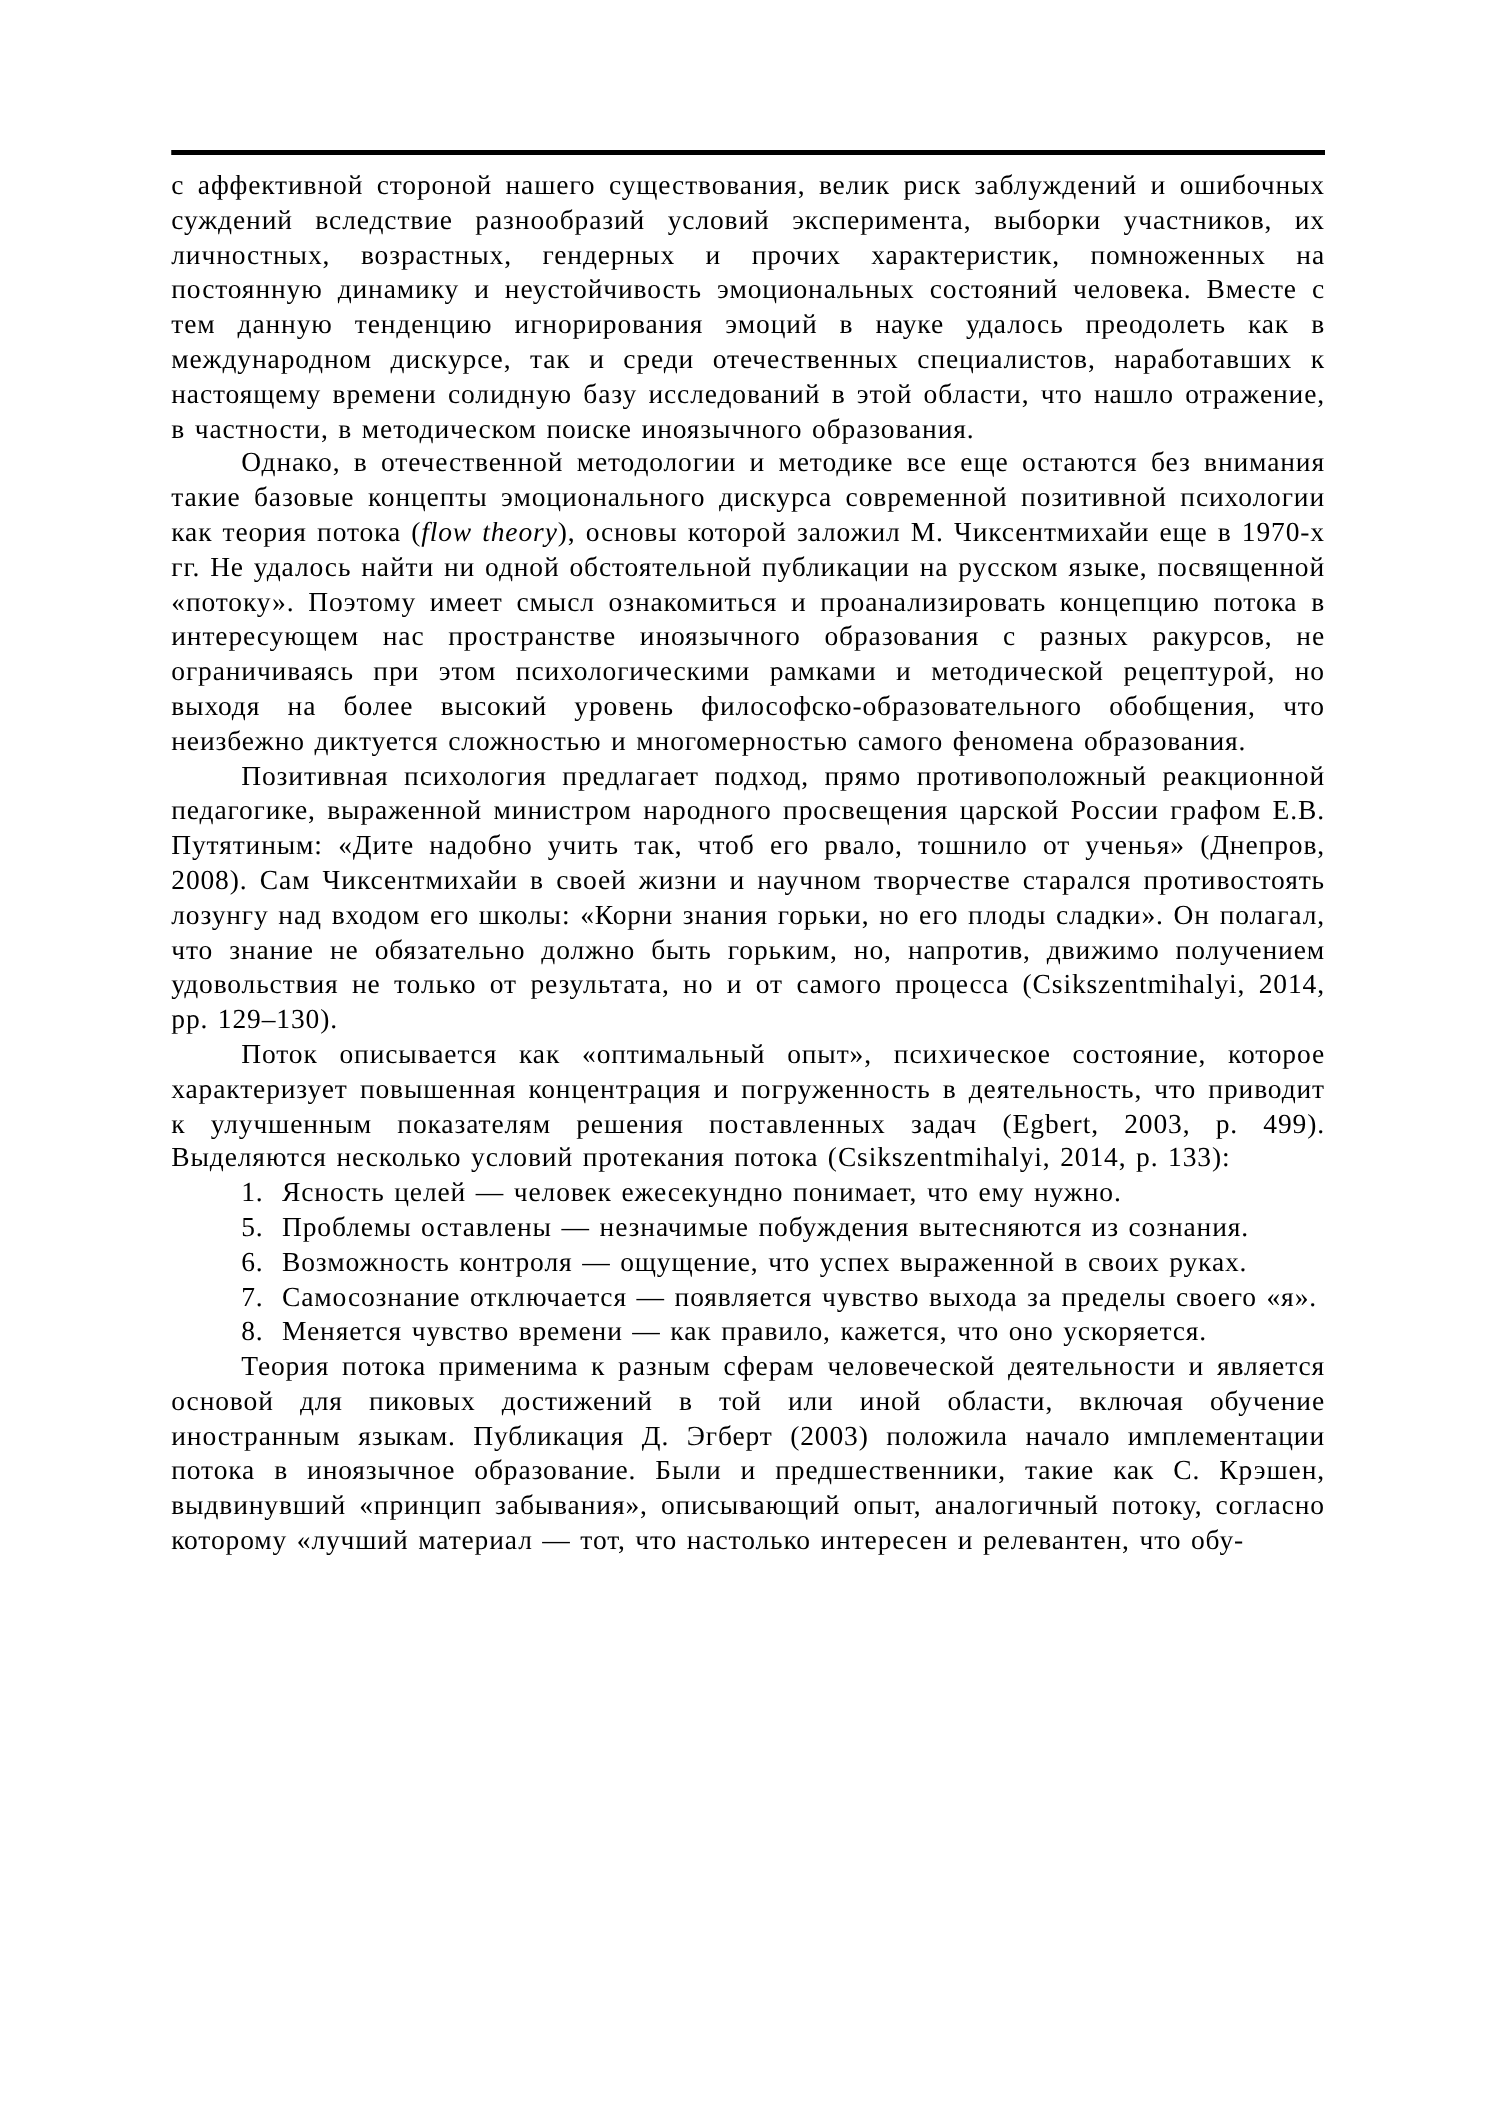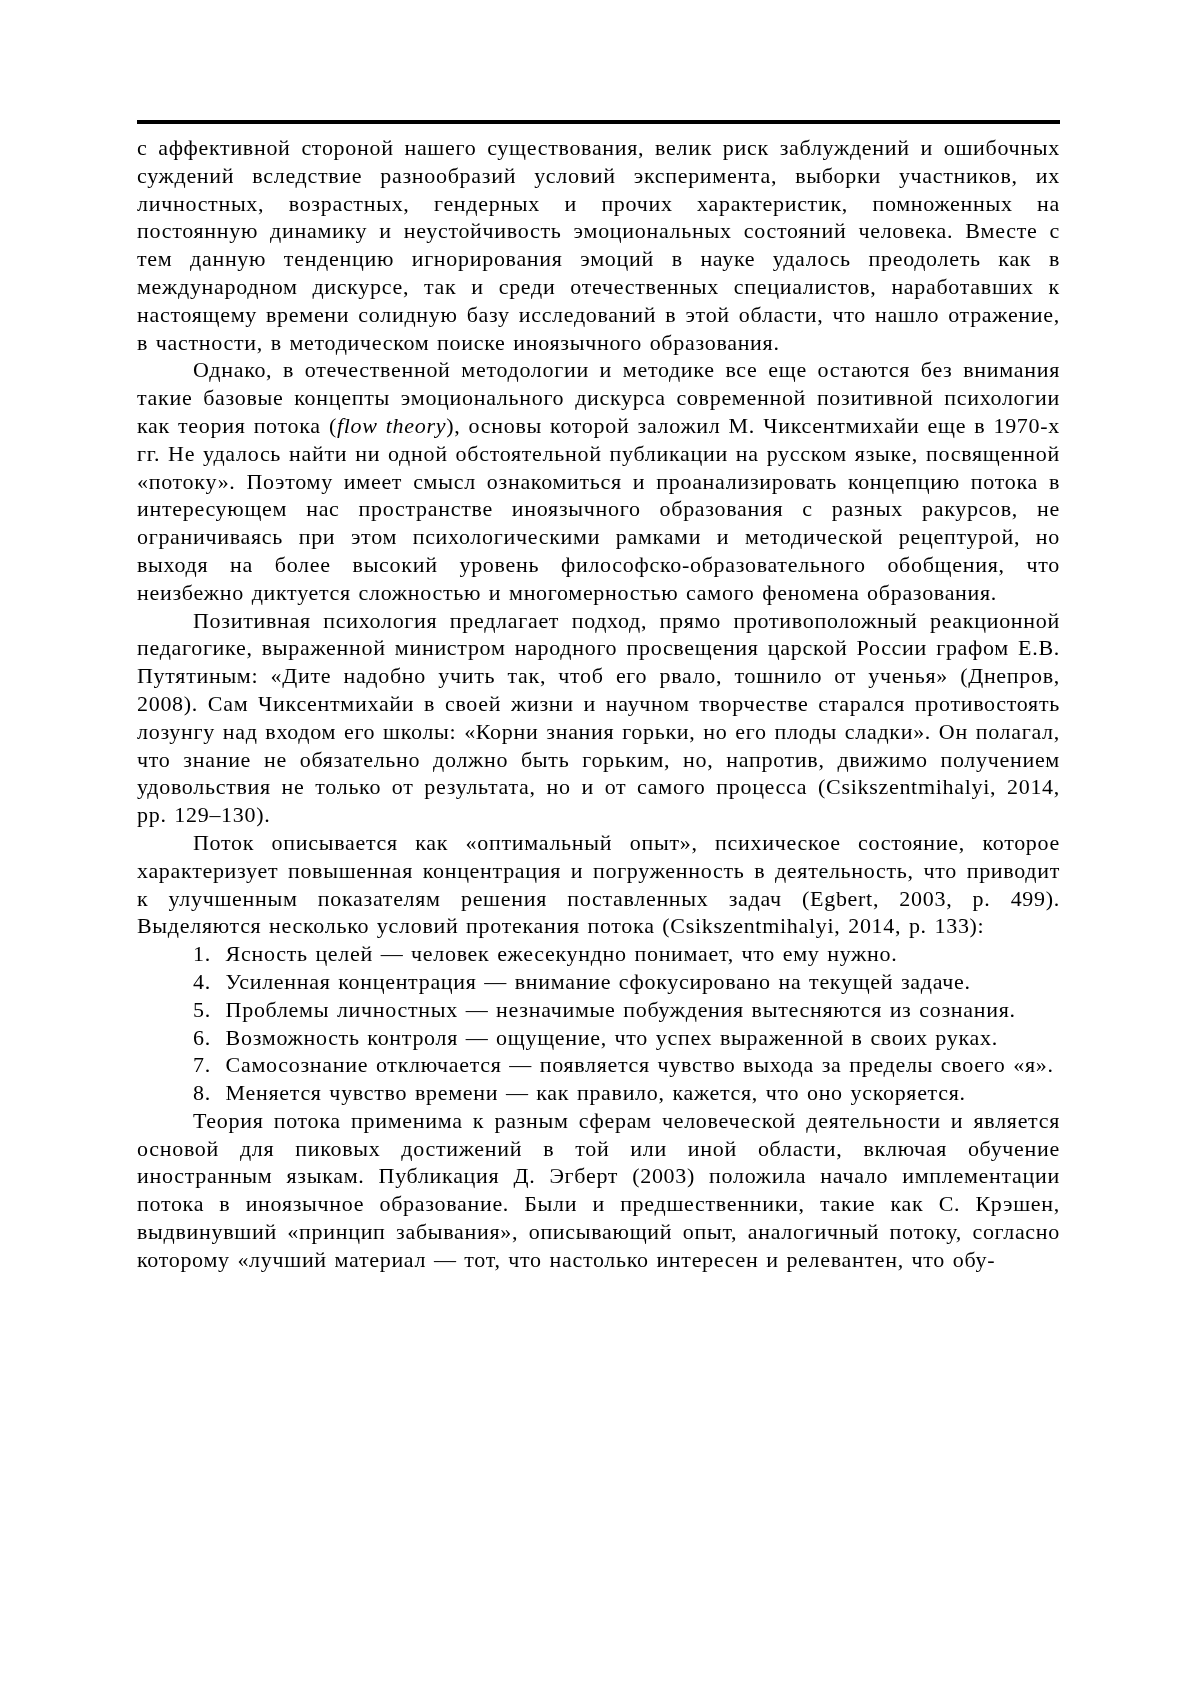--- a/index.html
+++ b/index.html
@@ -79,23 +79,22 @@
     <p class="para indented"><span>Однако, в отечественной методологии и методике все еще остаются без внимания такие базовые концепты эмоционального дискурса современной позитивной психологии как теория потока (</span><em class="italic">flow theory</em><span>), основы которой заложил М. Чиксентмихайи еще в 1970-х гг. Не удалось найти ни одной обстоятельной публикации на русском языке, посвященной «потоку». Поэтому имеет смысл ознакомиться и проанализировать концепцию потока в интересующем нас пространстве иноязычного образования с разных ракурсов, не ограничиваясь при этом психологическими рамками и методической рецептурой, но выходя на более высокий уровень философско-образовательного обобщения, что неизбежно диктуется сложностью и многомерностью самого феномена образования.</span></p>
 
     <p class="para indented">Позитивная психология предлагает подход, прямо противоположный реакционной педагогике, выраженной министром народного просвещения царской России графом Е.В. Путятиным: «Дите надобно учить так, чтоб его рвало, тошнило от ученья» (Днепров, 2008). Сам Чиксентмихайи в своей жизни и научном творчестве старался противостоять лозунгу над входом его школы: «Корни знания горьки, но его плоды сладки». Он полагал, что знание не обязательно должно быть горьким, но, напротив, движимо получением удовольствия не только от результата, но и от самого процесса (Csikszentmihalyi, 2014, pp. 129–130).</p>
 
     <p class="para indented">Поток описывается как «оптимальный опыт», психическое состояние, которое характеризует повышенная концентрация и погруженность в деятельность, что приводит к улучшенным показателям решения поставленных задач (Egbert, 2003, p. 499). Выделяются несколько условий протекания потока (Csikszentmihalyi, 2014, p. 133):</p>
 
     <p class="para indented list-item"><span class="list-marker">1.</span> <span>Ясность целей — человек ежесекундно понимает, что ему нужно.</span></p>
 
 
 
-    <p class="para indented list-item"><span class="list-marker">4.</span> <span>Усиленная концентрация — внимание сфокусировано на текущей задаче.</span></p>
 
-    <p class="para indented list-item"><span class="list-marker">5.</span> <span>Проблемы личностных — незначимые побуждения вытесняются из сознания.</span></p>
+    <p class="para indented list-item"><span class="list-marker">5.</span> <span>Проблемы оставлены — незначимые побуждения вытесняются из сознания.</span></p>
 
     <p class="para indented list-item"><span class="list-marker">6.</span> <span>Возможность контроля — ощущение, что успех выраженной в своих руках.</span></p>
 
     <p class="para indented list-item"><span class="list-marker">7.</span> <span>Самосознание отключается — появляется чувство выхода за пределы своего «я».</span></p>
 
     <p class="para indented list-item"><span class="list-marker">8.</span> <span>Меняется чувство времени — как правило, кажется, что оно ускоряется.</span></p>
 
 
     <p class="para indented">Теория потока применима к разным сферам человеческой деятельности и является основой для пиковых достижений в той или иной области, включая обучение иностранным языкам. Публикация Д. Эгберт (2003) положила начало имплементации потока в иноязычное образование. Были и предшественники, такие как С. Крэшен, выдвинувший «принцип забывания», описывающий опыт, аналогичный потоку, согласно которому «лучший материал — тот, что настолько интересен и релевантен, что обу-</p>
 

